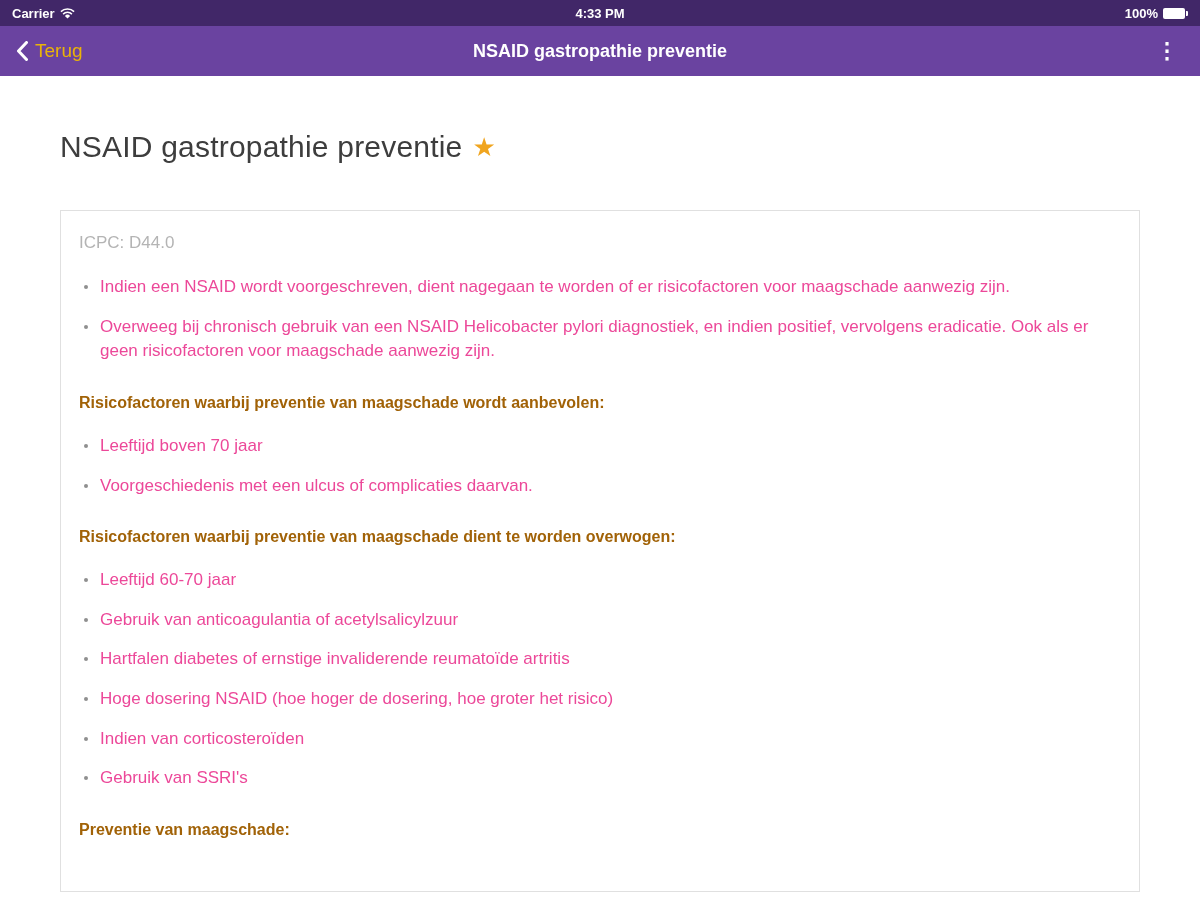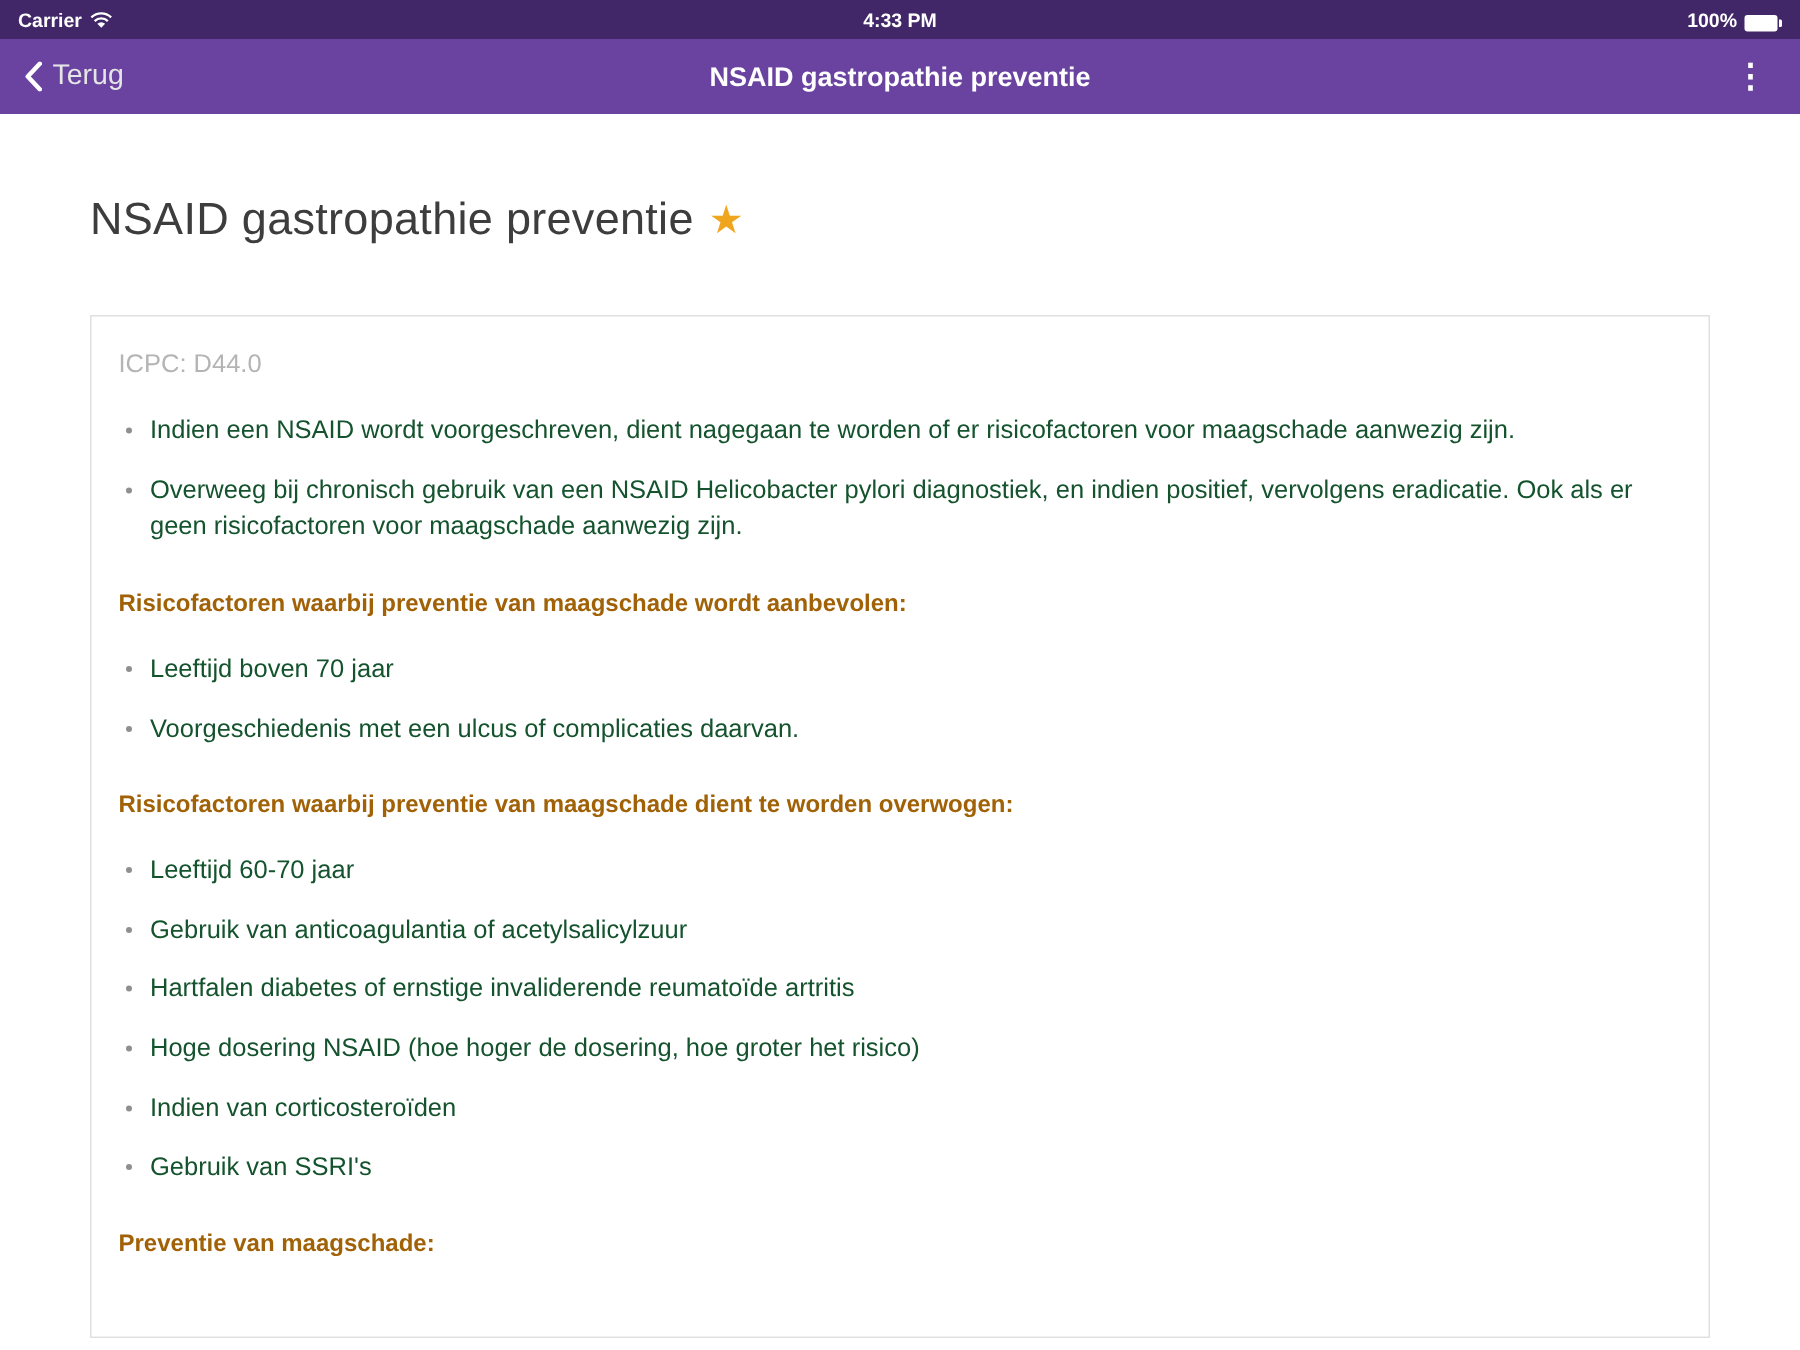--- a/index.html
+++ b/index.html
@@ -23,21 +23,21 @@
     font-size: 13px;
     font-weight: 700;
   }
   .status-left { display: flex; align-items: center; gap: 5px; }
   .status-time {
     position: absolute; left: 0; right: 0;
     text-align: center; font-weight: 700;
   }
   .status-right {
     margin-left: auto;
-    display: flex; align-items: flex-end; gap: 5px;
+    display: flex; align-items: center; gap: 5px;
     z-index: 1;
   }
   .battery { display: flex; align-items: center; }
   .battery-body {
     width: 22px; height: 11px;
     background: #fff; border-radius: 2px;
   }
   .battery-tip {
     width: 2px; height: 5px;
     background: #fff; margin-left: 1px;
@@ -56,21 +56,21 @@
   }
   .nav-title {
     position: absolute; left: 0; right: 0;
     text-align: center;
     font-size: 18px;
     font-weight: 600;
     pointer-events: none;
   }
   .back-button {
     display: flex; align-items: center; gap: 7px;
-    font-size: 19px; color: #e5e5e5; cursor: pointer;
+    font-size: 19px; color: #eab308; cursor: pointer;
     z-index: 1;
   }
   .overflow-button {
     margin-left: auto;
     font-size: 22px; font-weight: 700;
     line-height: 1;
     cursor: pointer;
     z-index: 1;
     padding: 4px 6px;
   }
@@ -102,21 +102,21 @@
   .icpc {
     color: #b4b4b4;
     font-size: 17px;
     margin: 0 0 22px 0;
   }
   .bullet-row {
     position: relative;
     padding-left: 21px;
     margin: 15px 0;
     font-size: 17px;
-    color: #14532d;
+    color: #ec4899;
     line-height: 1.45;
   }
   .bullet-row::before {
     content: "";
     position: absolute;
     left: 5px; top: 10px;
     width: 4px; height: 4px;
     border-radius: 50%;
     background: #8f8f8f;
   }

